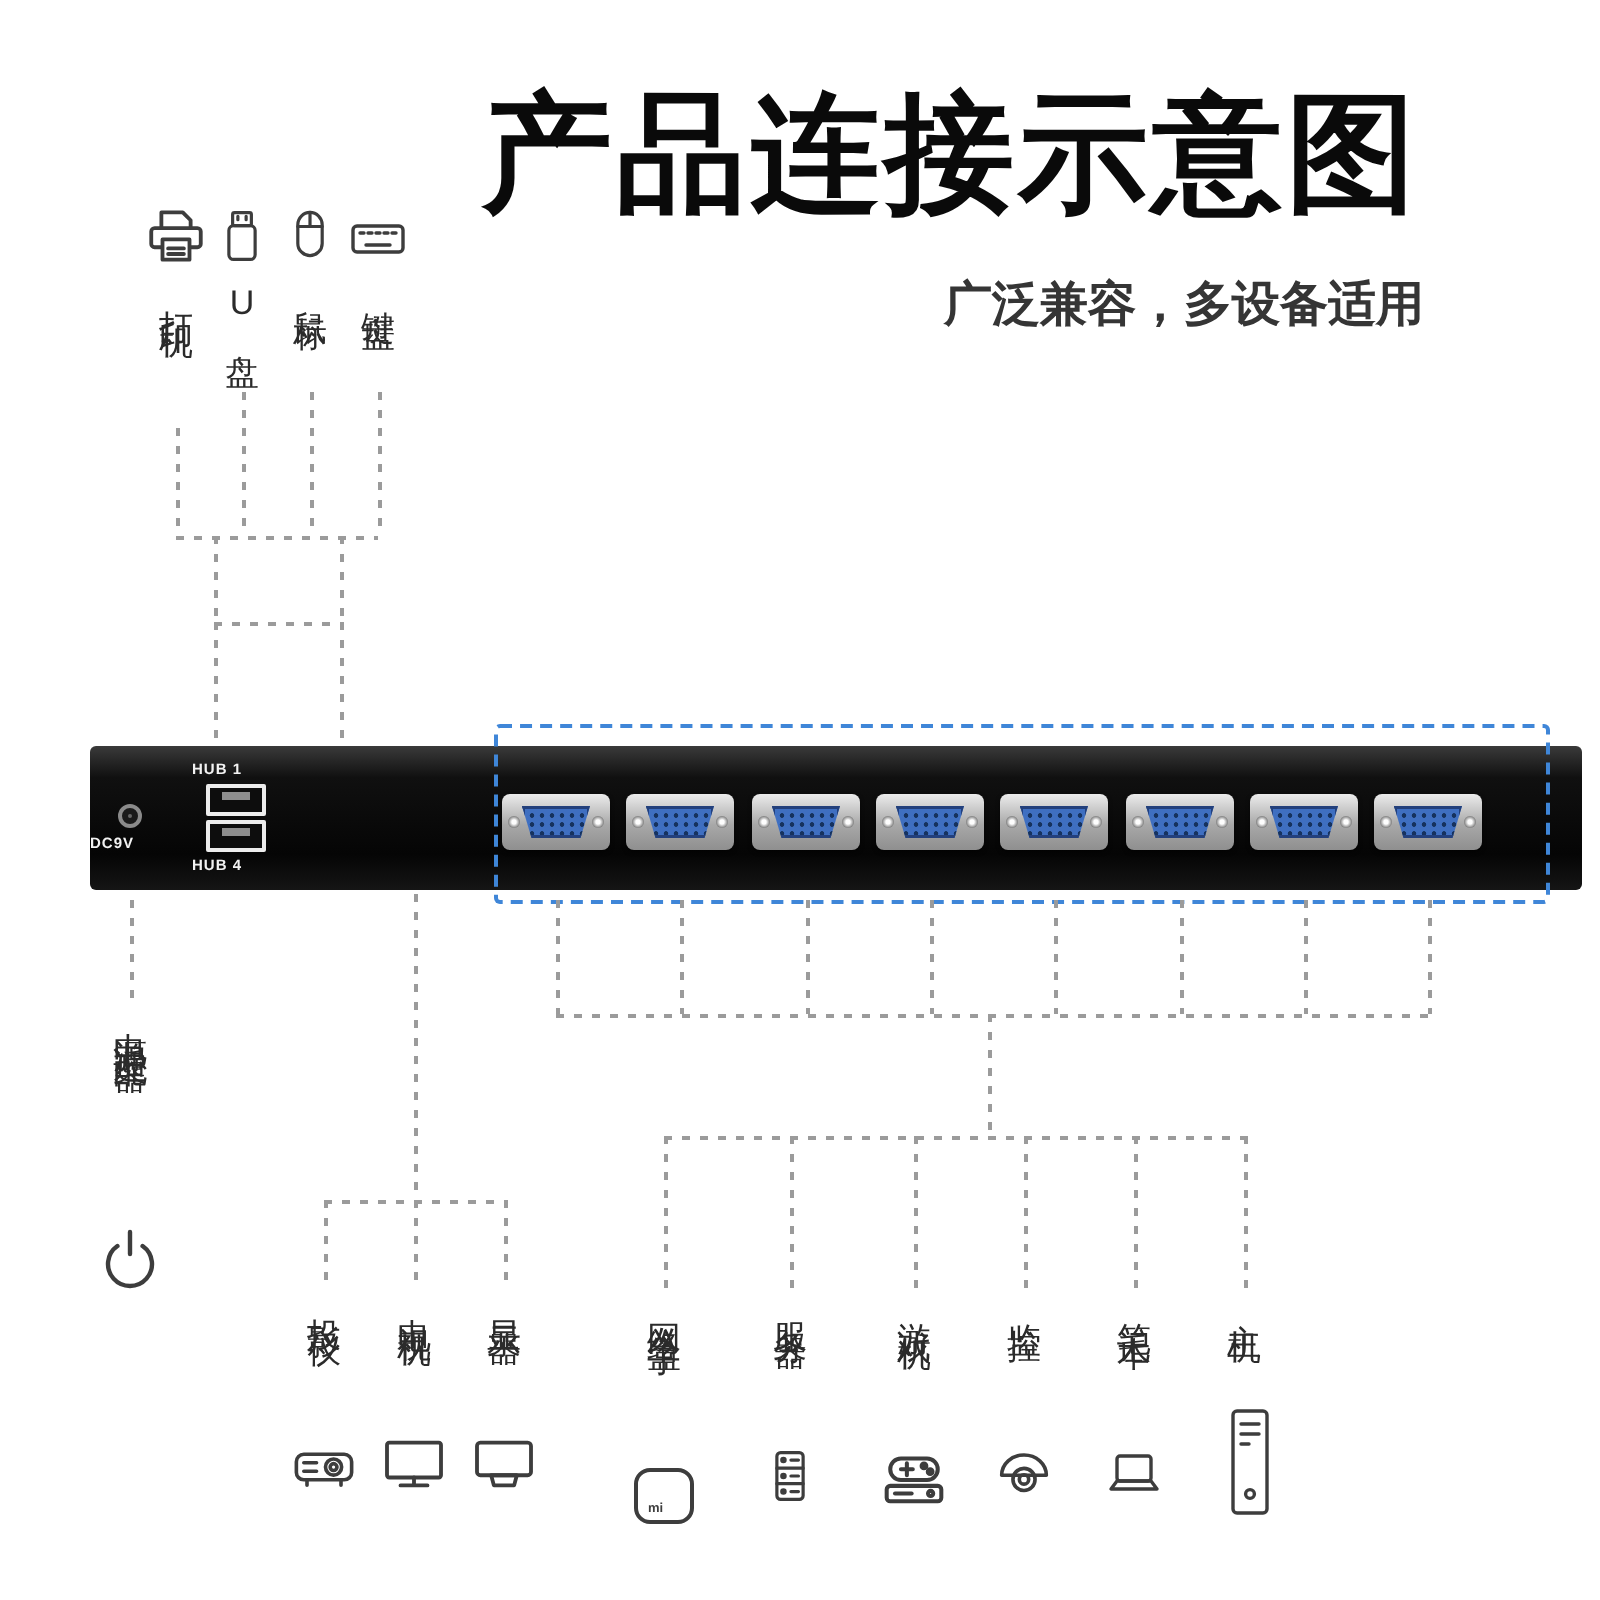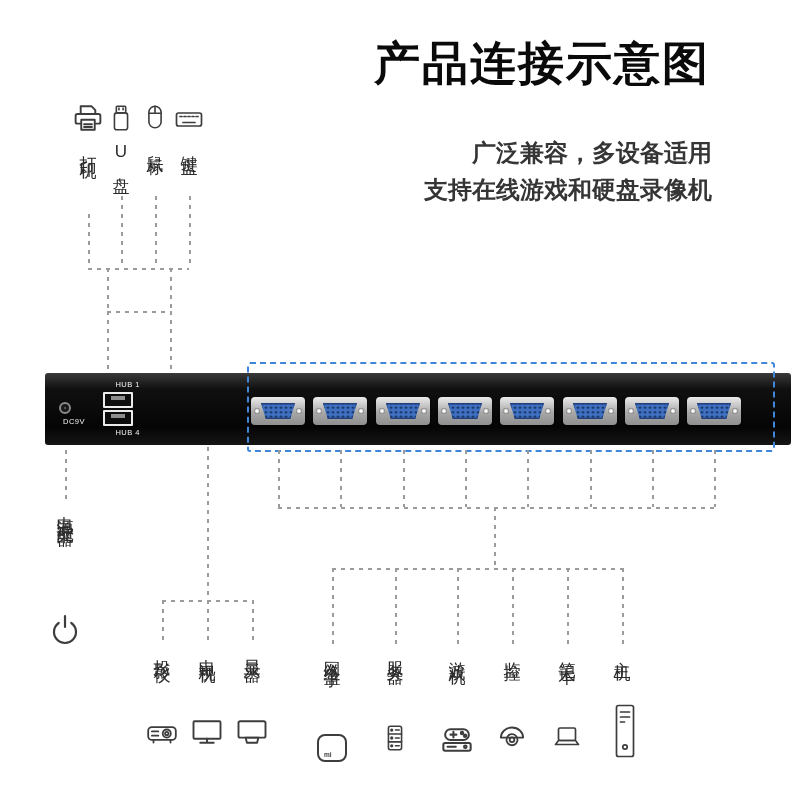--- a/index.html
+++ b/index.html
@@ -1,40 +1,40 @@
 <!DOCTYPE html>
 <html><head>
 <meta charset="utf-8">
 <style>
   html,body{margin:0;padding:0;background:#fff;}
   #canvas{position:relative;width:800px;height:800px;background:#ffffff;overflow:hidden;
           font-family:"Liberation Sans","DejaVu Sans",sans-serif;}
 
   
-  .title{position:absolute;top:33px;right:90px;font-size:46px;font-weight:900;
+  .title{position:absolute;top:33px;right:90px;font-size:65px;font-weight:900;
          color:#0a0a0a;letter-spacing:2px;white-space:nowrap;}
   .subtitle{position:absolute;top:134px;right:88px;text-align:right;
             font-size:24px;font-weight:600;color:#353535;line-height:37px;white-space:nowrap;}
   .vlabel{position:absolute;writing-mode:vertical-rl;text-orientation:upright;
           font-size:17px;letter-spacing:3.5px;color:#2b2b2b;transform:translateX(-50%);
           white-space:nowrap;line-height:1;}
 
   
   .dv{position:absolute;width:1.5px;
       background-image:repeating-linear-gradient(to bottom,#9b9b9b 0 4px,transparent 4px 9px);}
   .dh{position:absolute;height:1.5px;
       background-image:repeating-linear-gradient(to right,#9b9b9b 0 4px,transparent 4px 9px);}
 
   
   .device{position:absolute;left:45px;top:373px;width:746px;height:72px;border-radius:3px;
           background:linear-gradient(#3a3a3a,#101010 22%,#050505 75%,#151515);}
   .jack{position:absolute;left:14px;top:29px;width:12px;height:12px;border-radius:50%;
         background:#1a1a1a;border:2px solid #8a8a8a;box-sizing:border-box;}
   .jack::after{content:"";position:absolute;left:3px;top:3px;width:2px;height:2px;border-radius:50%;background:#666;}
-  .tinywhite{position:absolute;color:#f2f2f2;font-size:7.5px;font-weight:normal;text-align:right;letter-spacing:.5px;}
+  .tinywhite{position:absolute;color:#f2f2f2;font-size:7.5px;font-weight:bold;text-align:left;letter-spacing:.5px;}
   .usb{position:absolute;width:26px;height:12px;background:#0d0d0d;border:2px solid #ececec;
        border-radius:1px;box-sizing:content-box;}
   .usb::after{content:"";position:absolute;left:50%;top:2px;transform:translateX(-50%);
               width:14px;height:4px;background:#8d8d8d;}
   .usb.console{width:24px;height:11px;border:1.5px solid #4a4a4a;background:#161616;}
   .usb.console::after{background:#7a7a7a;}
 
   .console-panel{position:absolute;left:92px;top:4px;width:104px;height:64px;border-radius:5px;
                  background:linear-gradient(#f0f0f0,#c9c9c9 60%,#b5b5b5);box-shadow:0 0 0 1px #6a6a6a inset;}
   .console-pill{position:absolute;top:2px;left:50%;transform:translateX(-50%);
@@ -68,21 +68,20 @@
   .netbox .mark{position:absolute;left:5px;bottom:2px;font-size:6.5px;font-weight:bold;color:#3d3d3d;line-height:1;}
 </style>
 </head>
 <body>
 
 <div id="canvas">
 
   <div class="title">产品连接示意图</div>
   <div class="subtitle">
     <div>广泛兼容，多设备适用</div>
-    <div>支持在线游戏和硬盘录像机</div>
   </div>
 
   <div class="icon" style="left:70px;top:100px;">
     <svg width="36" height="36" viewBox="0 0 32 32" class="lineart">
       <path d="M9.5 12.5 V5.5 h9.5 l3.5 3.5 v3.5"></path>
       <rect x="5" y="12.5" width="22" height="8.5" rx="1.5"></rect>
       <rect x="10" y="17.5" width="12" height="9" fill="#fff"></rect>
       <path d="M12.5 21.5 h7 M12.5 24 h7"></path>
     </svg>
   </div>

